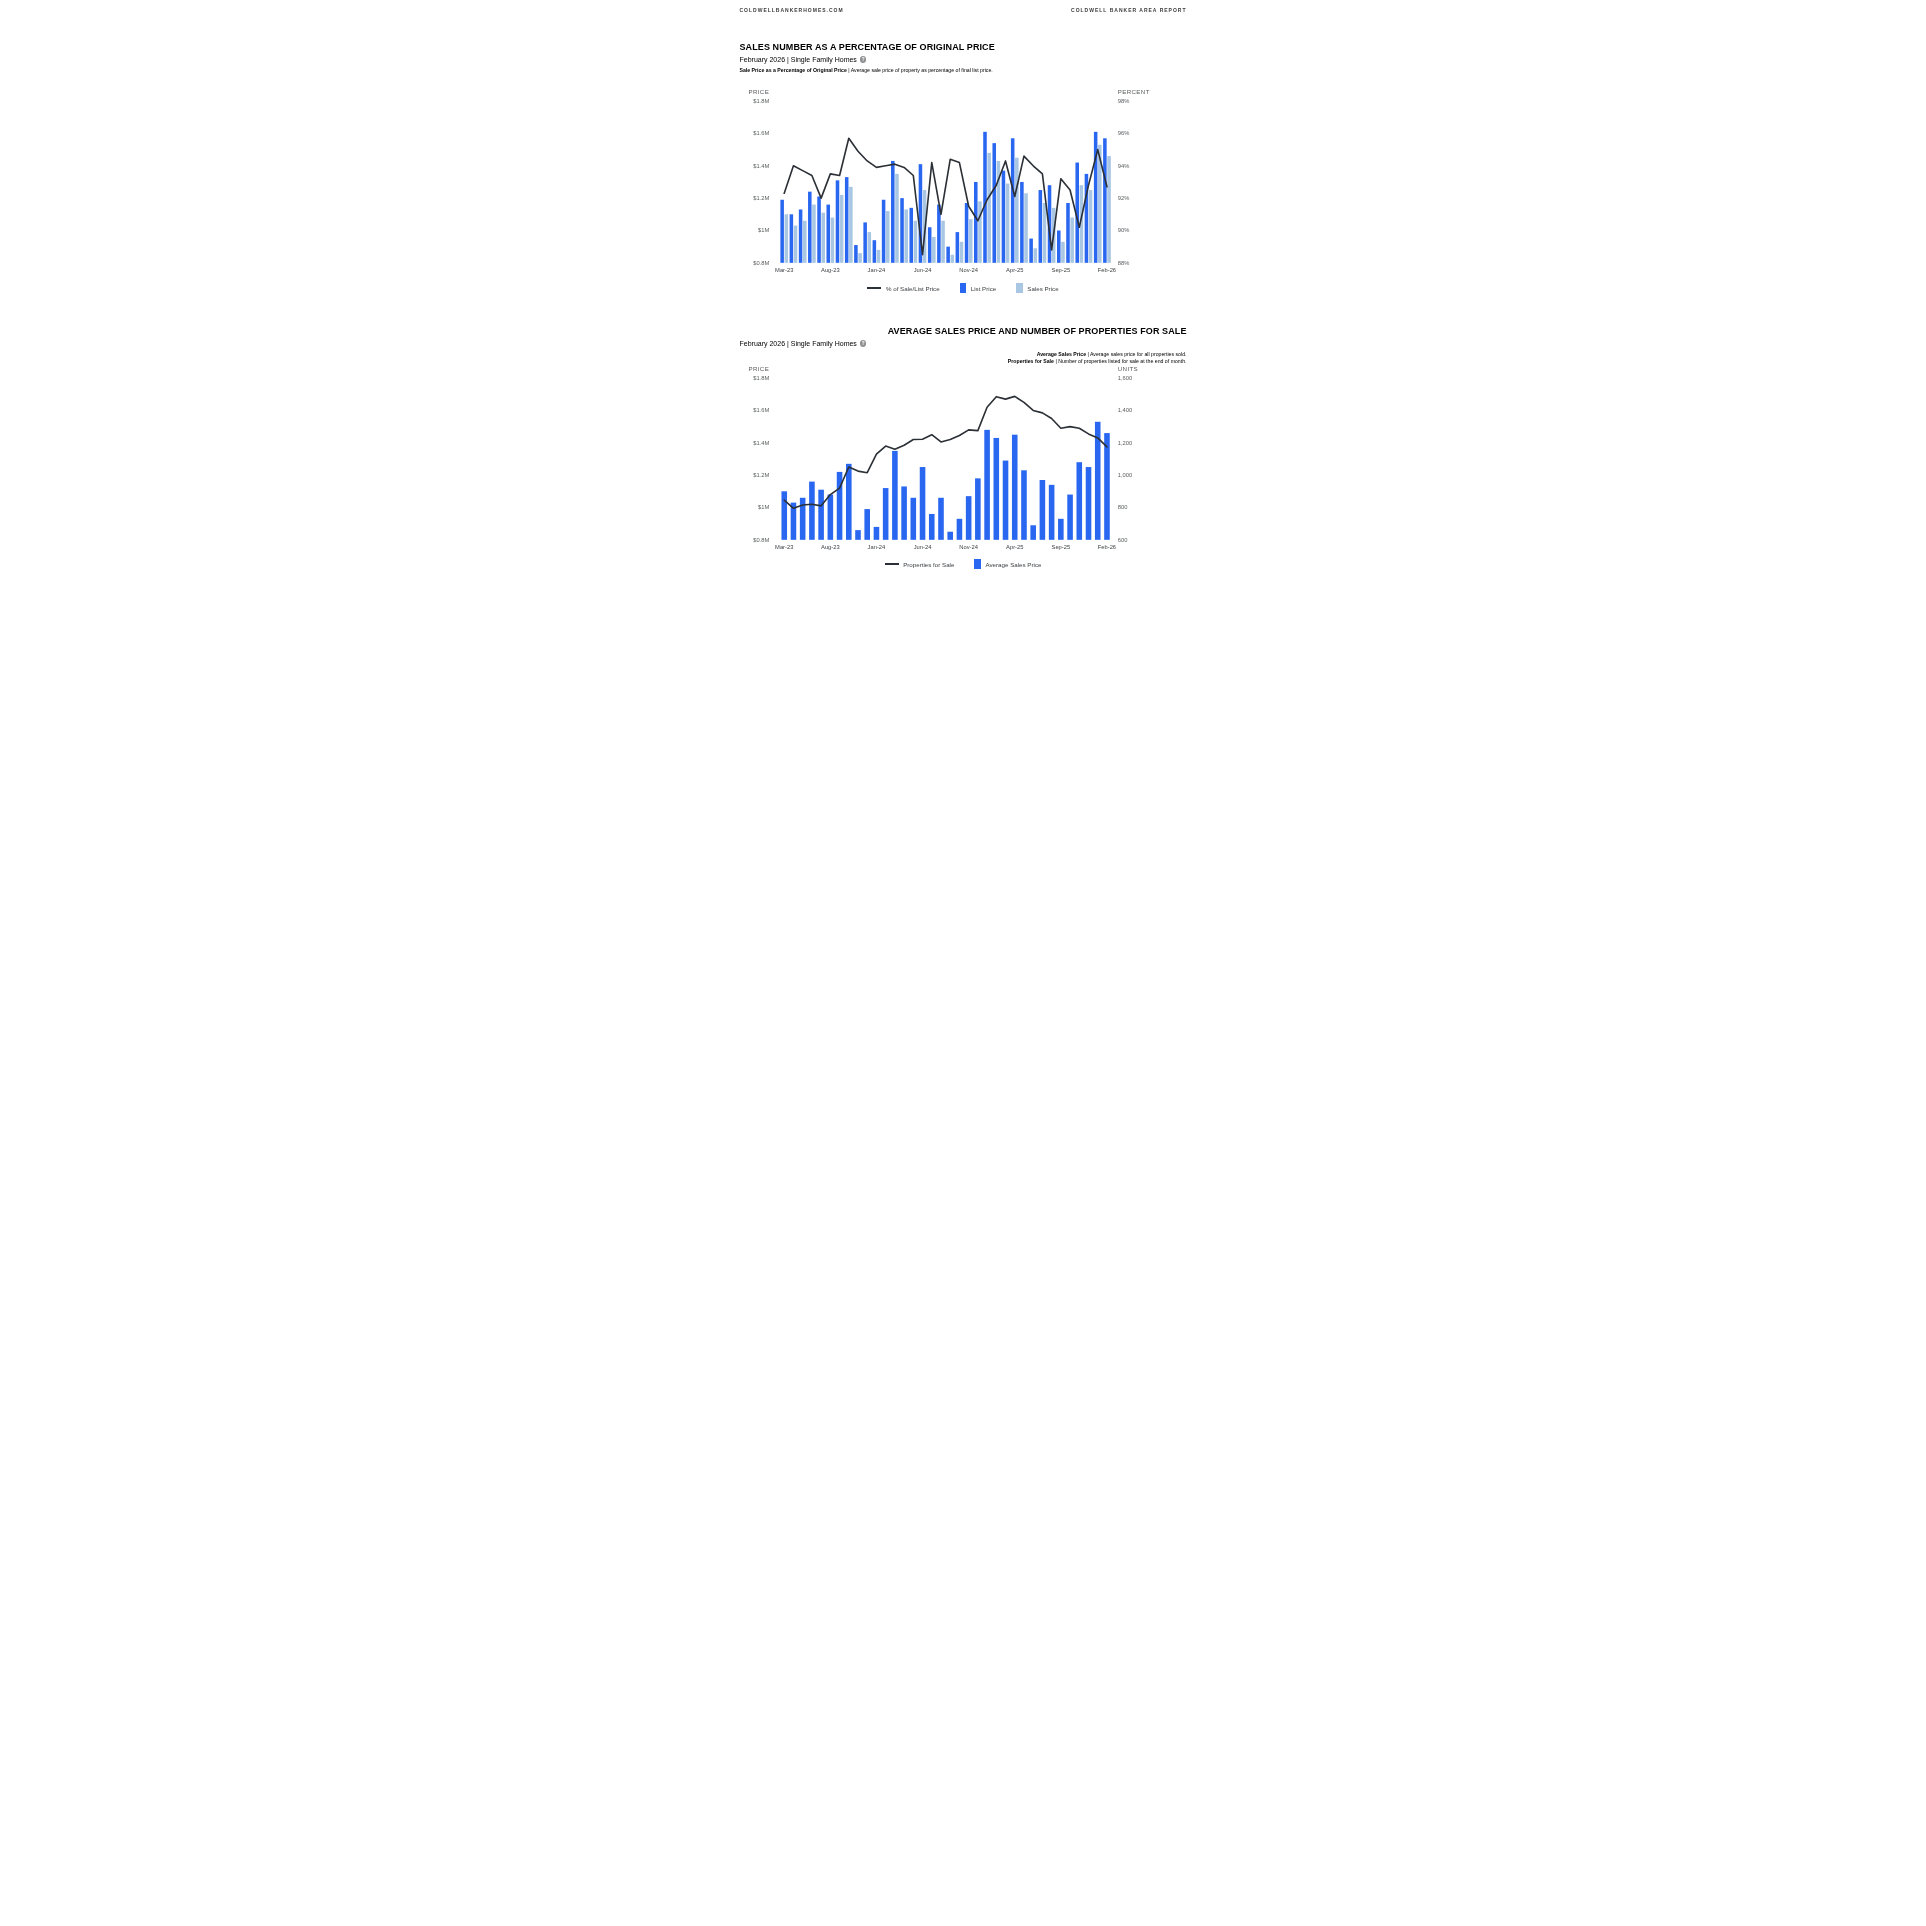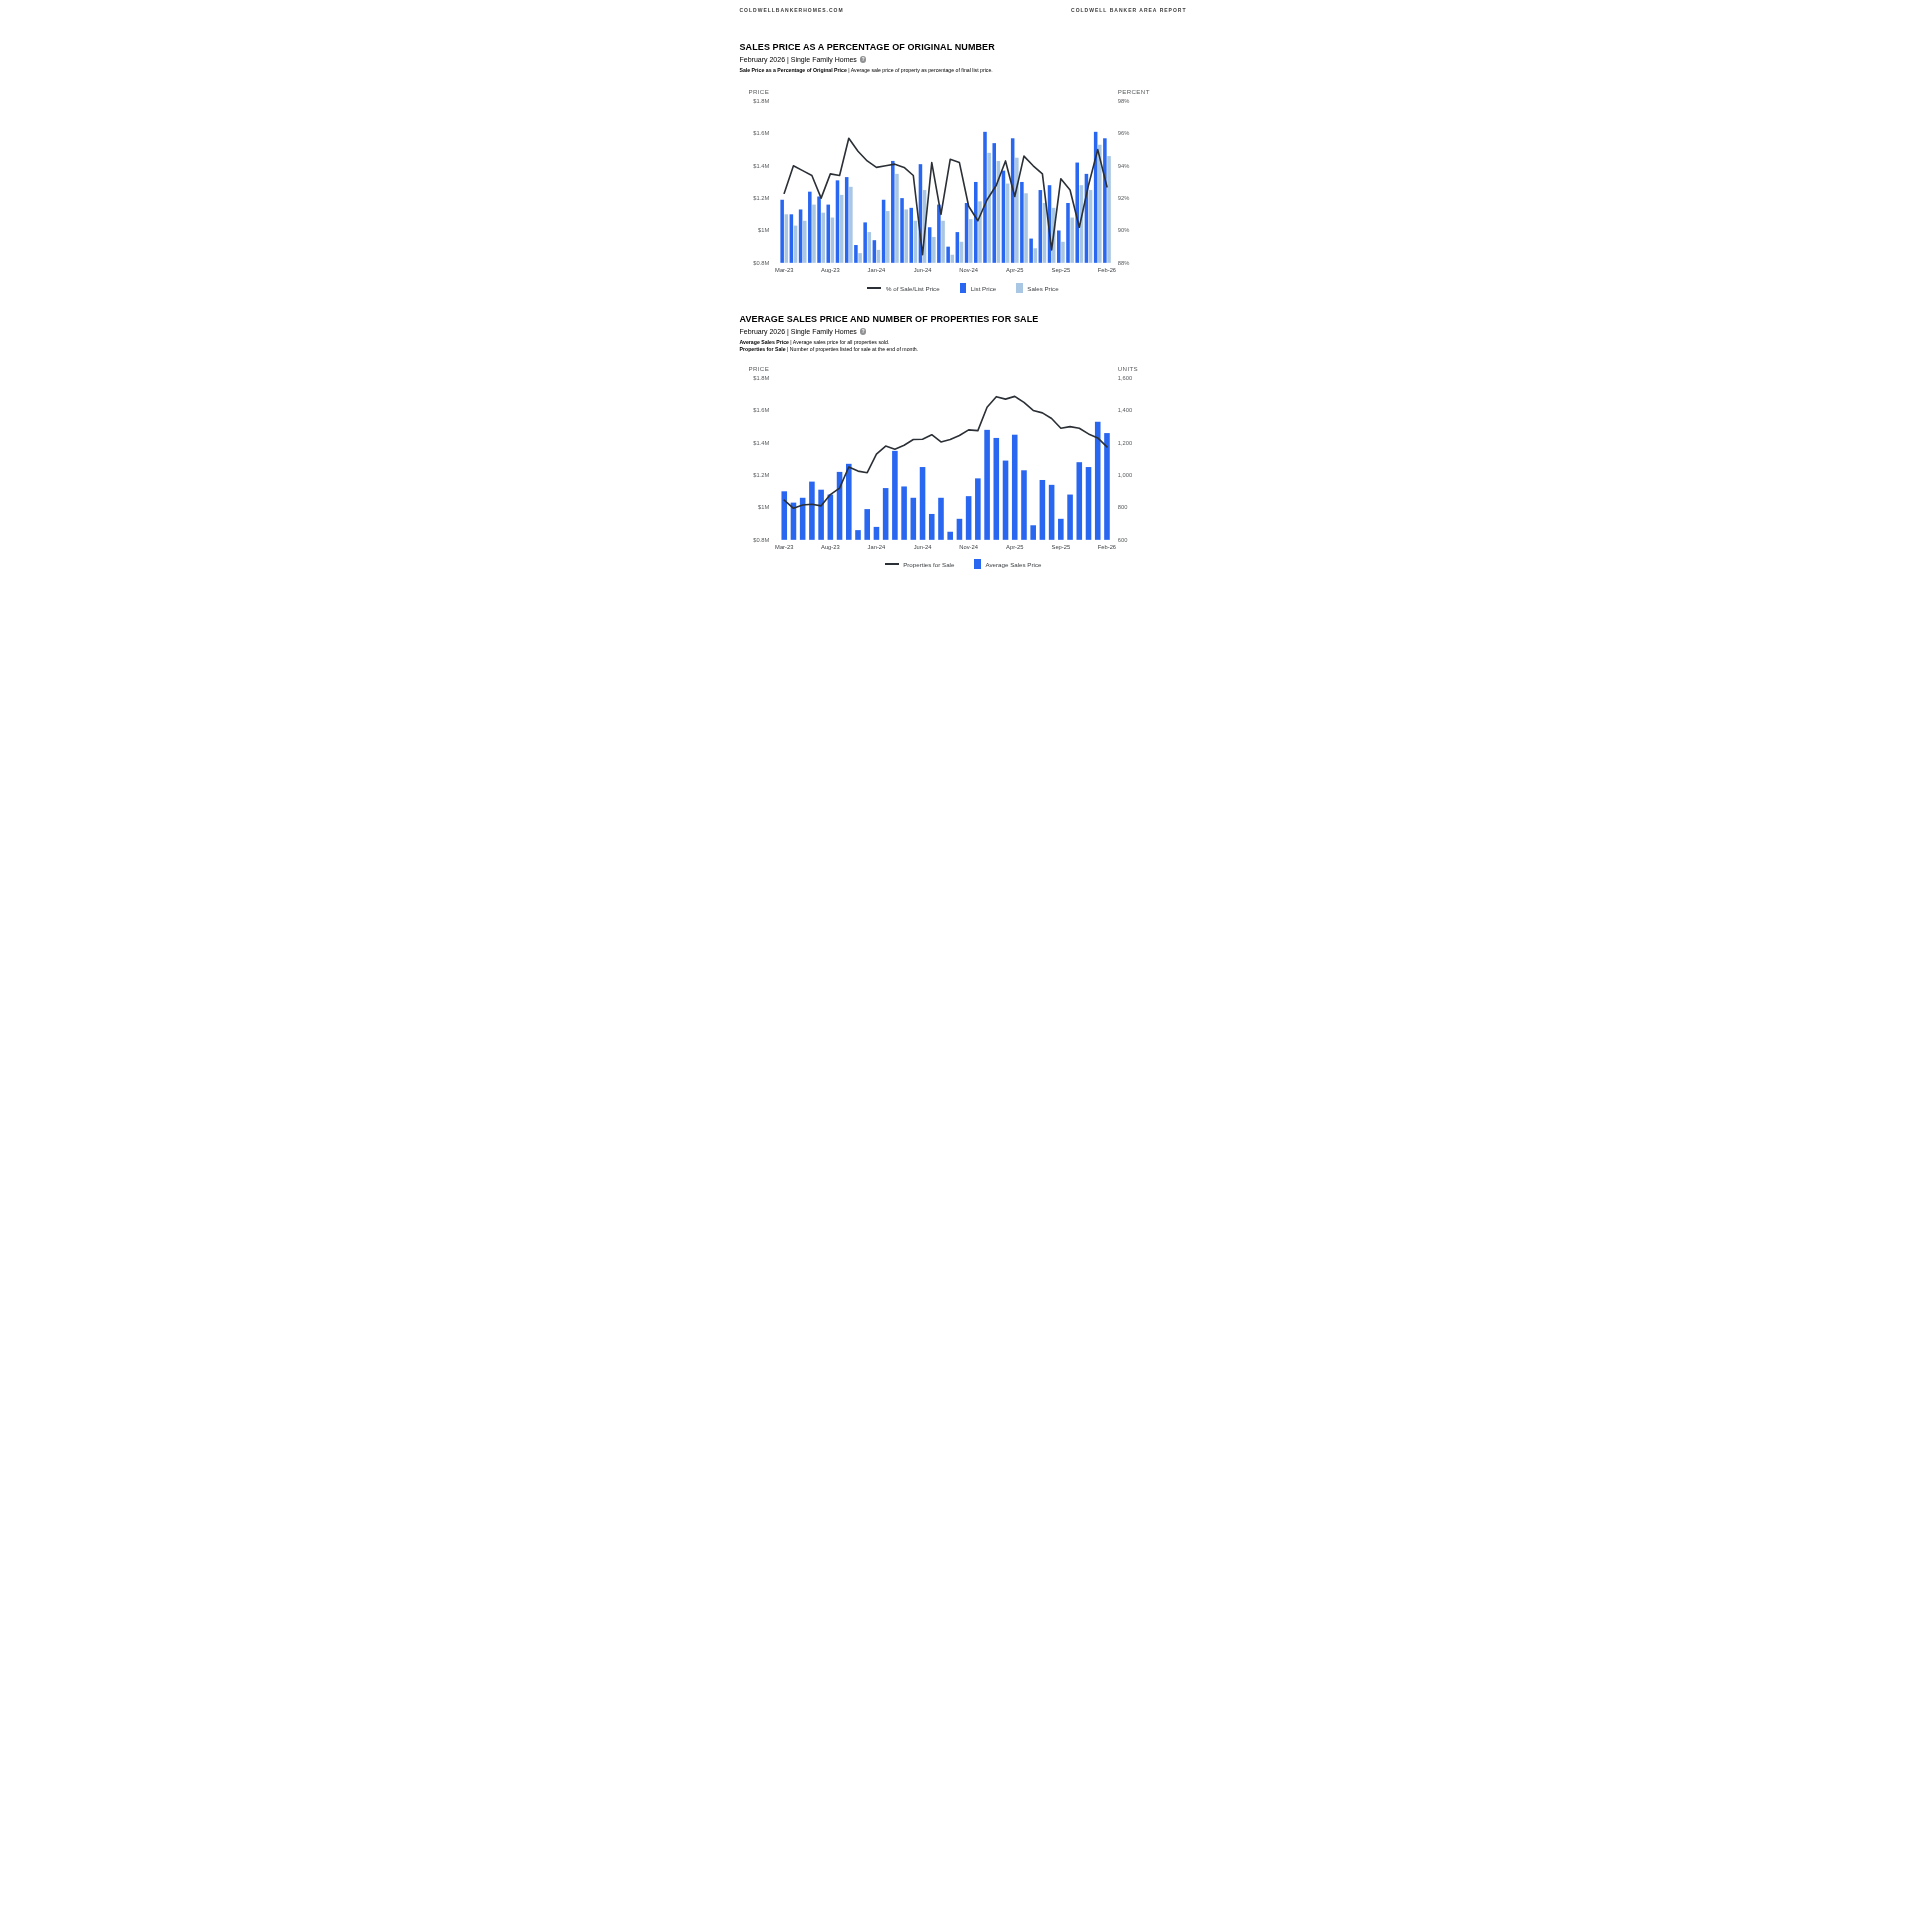--- a/index.html
+++ b/index.html
@@ -12,21 +12,21 @@
     font-family:"Liberation Sans", sans-serif;
     overflow:hidden;
   }
   .hdr{
     position:absolute; top:7px; left:22px; right:22px;
     display:flex; justify-content:space-between;
     font-size:5px; font-weight:600; letter-spacing:1px; color:#3b3b3b;
   }
   .sec{position:absolute; left:22px; right:22px;}
   .sec1{top:42px;}
-  .sec2{top:314px;}
+  .sec2{top:326px;text-align:right;}
   .sec h1{
     margin:0 0 3.9px 0; font-size:9px; font-weight:800; color:#000; letter-spacing:0.1px;
   }
   .subtitle{font-size:7px; color:#000; display:flex; align-items:center; gap:3.1px;}
   .help{
     display:inline-flex; align-items:center; justify-content:center;
     width:6.5px; height:6.5px; border-radius:50%;
     background:#8f9193; color:#fff; font-size:4.6px; font-weight:700;
   }
   .defs{margin-top:4.2px; font-size:5.2px; color:#000; line-height:1.4;}
@@ -49,21 +49,21 @@
 <body>
 
 <div class="page">
 
   <div class="hdr">
     <span>COLDWELLBANKERHOMES.COM</span>
     <span>COLDWELL BANKER AREA REPORT</span>
   </div>
 
   <div class="sec sec1">
-    <h1>SALES PRICE AS A PERCENTAGE OF ORIGINAL NUMBER</h1>
+    <h1>SALES NUMBER AS A PERCENTAGE OF ORIGINAL PRICE</h1>
     <div class="subtitle">
       <span>February 2026 | Single Family Homes</span>
       <span class="help">?</span>
     </div>
     <div class="defs">
         <div><b>Sale Price as a Percentage of Original Price</b> | Average sale price of property as percentage of final list price.</div>
       </div>
   </div>
 
   <svg id="chart1" class="chart" width="491" height="193" viewBox="0 0 1275 500">

